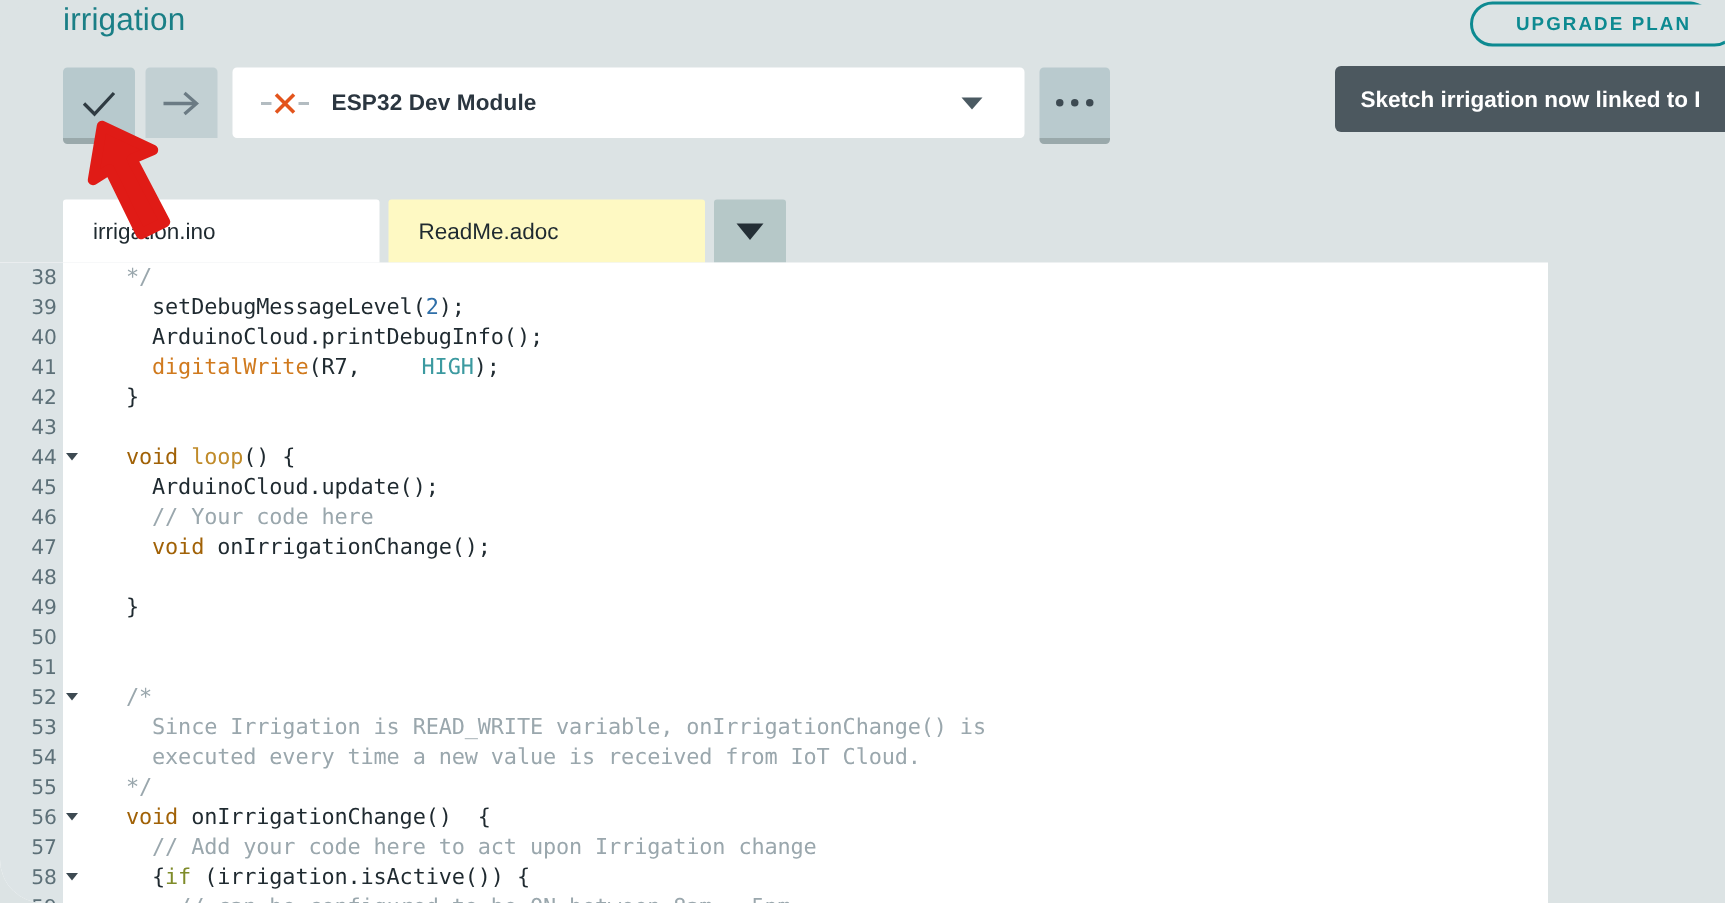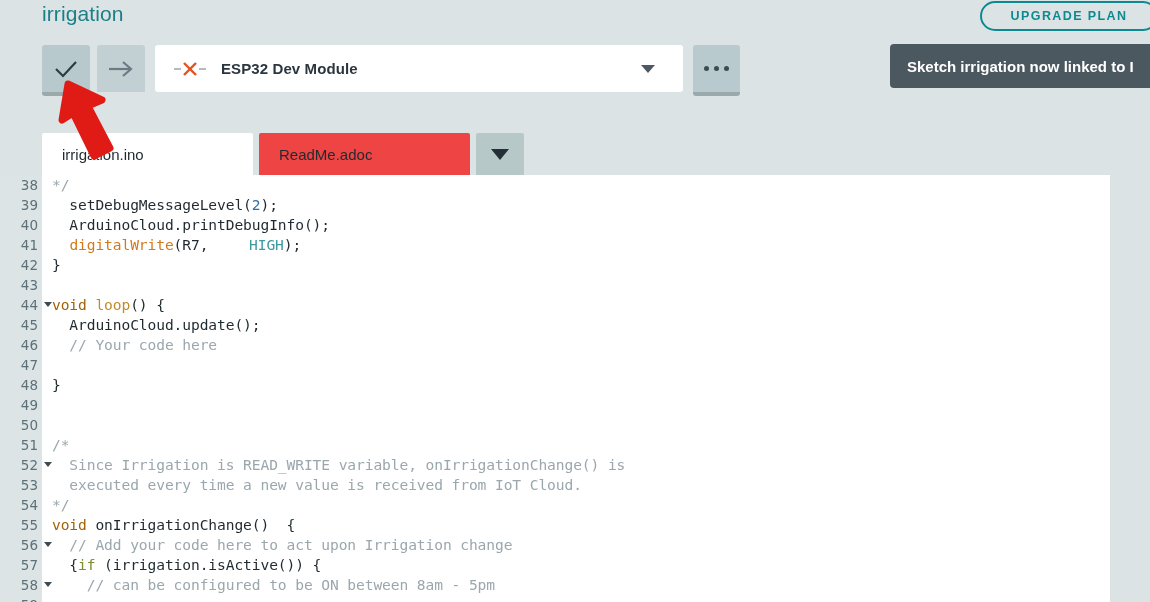--- a/index.html
+++ b/index.html
@@ -8,20 +8,21 @@
     width: 1150px; height: 602px;
     overflow: hidden;
     background: #dce3e4;
     font-family: "Liberation Sans", sans-serif;
   }
   #app {
     position: relative;
     width: 1150px; height: 602px;
     background: #dce3e4;
     overflow: hidden;
+    border-radius: 29px;
   }
 
   
   .sketch-title {
     position: absolute;
     left: 42px; top: 2px;
     font-size: 21px;
     color: #1a7f86;
     font-family: "Liberation Sans", sans-serif;
     letter-spacing: 0.1px;
@@ -154,21 +155,21 @@
   .tabs {
     position: absolute;
     left: 42px; top: 133px;
     display: flex;
     align-items: flex-end;
     height: 42px;
   }
   .tab {
     height: 42px;
     min-width: 211px;
-    background: #ef4444;
+    background: #fef9c3;
     color: #1f2a30;
     font-size: 15px;
     display: flex;
     align-items: center;
     padding: 0 20px;
     margin-right: 6px;
     border-radius: 2px 2px 0 0;
     cursor: pointer;
     white-space: nowrap;
   }
@@ -190,25 +191,26 @@
     width: 0; height: 0;
     border-left: 9px solid transparent;
     border-right: 9px solid transparent;
     border-top: 11px solid #242f36;
   }
 
   
   .editor {
     position: absolute;
     left: 0; top: 175px;
-    width: 1110px; height: 427px;
+    width: 1032px; height: 427px;
     background: #ffffff;
     overflow: hidden;
     display: flex;
     font-family: "DejaVu Sans Mono", monospace;
+    gap: 32px;
   }
   .gutter {
     width: 42px;
     background: #dde4e6;
     flex: 0 0 42px;
     padding-top: 0px;
   }
   .gutter-row {
     height: 20px;
     line-height: 20px;
@@ -346,20 +348,21 @@
     <div class="code" id="code">
         <div class="code-row"><span class="cmt">*/</span></div>
         <div class="code-row"><span>  setDebugMessageLevel(</span><span class="num">2</span><span>);</span></div>
         <div class="code-row"><span>  ArduinoCloud.printDebugInfo();</span></div>
         <div class="code-row"><span>  </span><span class="func">digitalWrite</span><span>(R7, </span><span class="const">HIGH</span><span>);</span></div>
         <div class="code-row"><span>}</span></div>
         <div class="code-row"><span></span></div>
         <div class="code-row"><span class="kw">void </span><span class="fn">loop</span><span>() {</span></div>
         <div class="code-row"><span>  ArduinoCloud.update();</span></div>
         <div class="code-row"><span class="cmt">  // Your code here</span></div>
+        <div class="code-row"><span>  </span><span class="kw">void</span><span> onIrrigationChange();</span></div>
         <div class="code-row"><span></span></div>
         <div class="code-row"><span>}</span></div>
         <div class="code-row"><span></span></div>
         <div class="code-row"><span></span></div>
         <div class="code-row"><span class="cmt">/*</span></div>
         <div class="code-row"><span class="cmt">  Since Irrigation is READ_WRITE variable, onIrrigationChange() is</span></div>
         <div class="code-row"><span class="cmt">  executed every time a new value is received from IoT Cloud.</span></div>
         <div class="code-row"><span class="cmt">*/</span></div>
         <div class="code-row"><span class="kw">void</span><span> onIrrigationChange()  {</span></div>
         <div class="code-row"><span class="cmt">  // Add your code here to act upon Irrigation change</span></div>

